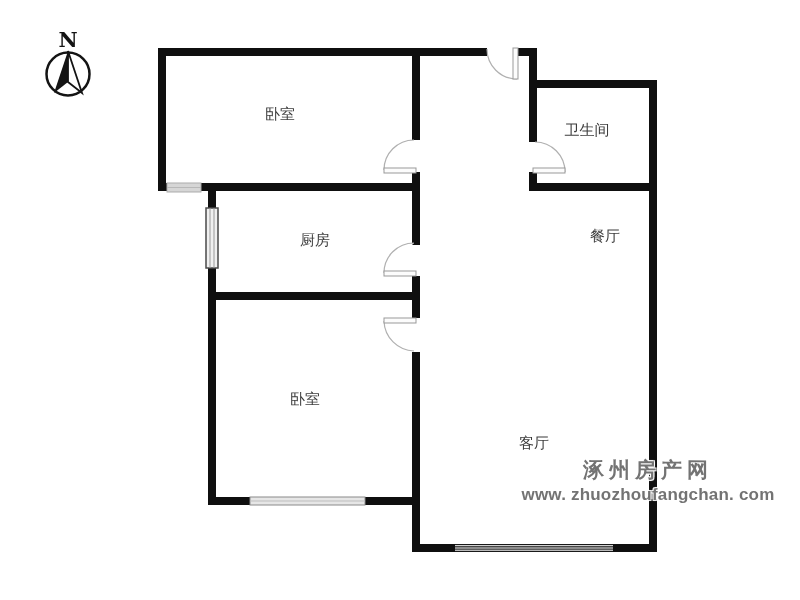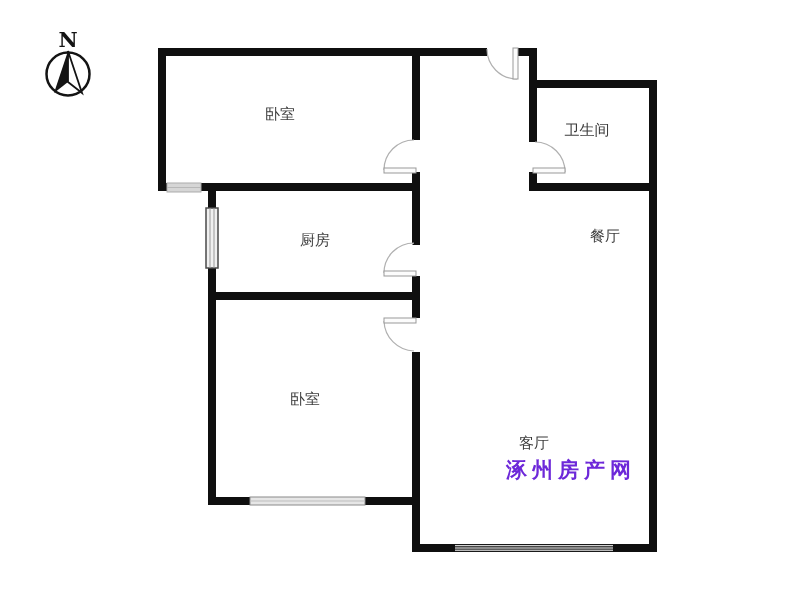--- a/index.html
+++ b/index.html
@@ -11,21 +11,21 @@
   .room-label{
     font-size:15px;fill:#3c3c3c;text-anchor:middle;
     font-family:"Liberation Sans", sans-serif;
   }
   .compass-n{
     font-size:21px;font-weight:bold;text-anchor:middle;fill:#141414;
     font-family:"DejaVu Serif", serif;
   }
   .watermark{
     position:absolute;left:506px;top:456px;width:284px;
-    text-align:left;color:#6d28d9;font-weight:bold;z-index:5;
+    text-align:center;color:#737373;font-weight:bold;z-index:5;
     text-shadow:0 0 2px #ffffff,1px 1px 0 rgba(255,255,255,.9),-1px -1px 0 rgba(255,255,255,.9),1px -1px 0 rgba(255,255,255,.9),-1px 1px 0 rgba(255,255,255,.9);
   }
   .wm-line1{font-size:21px;letter-spacing:5px;}
   .wm-line2{font-size:17px;letter-spacing:.2px;margin-top:1px;white-space:nowrap;}
 </style>
 </head>
 <body>
 
 <svg class="plan-svg" width="800" height="600" viewBox="0 0 800 600">
 
@@ -104,13 +104,14 @@
   <g>
     <text class="compass-n" x="68" y="47">N</text>
     <circle cx="68" cy="74" r="21.5" fill="none" stroke="#141414" stroke-width="2.5"></circle>
     <polygon points="68,51 54,93 68,82" fill="#141414"></polygon>
     <polygon points="68,51 82,93 68,82" fill="#ffffff" stroke="#141414" stroke-width="1.8"></polygon>
   </g>
 </svg>
 
 <div class="watermark">
   <div class="wm-line1">涿州房产网</div>
+  <div class="wm-line2">www. zhuozhoufangchan. com</div>
 </div>
 
 </body></html>

